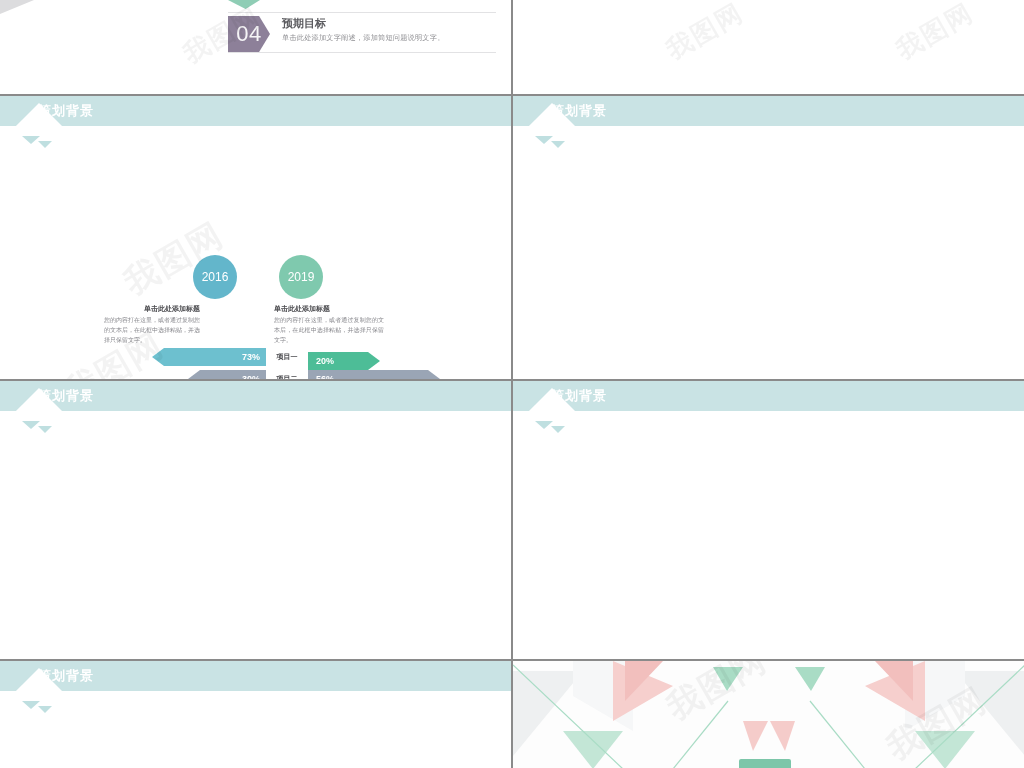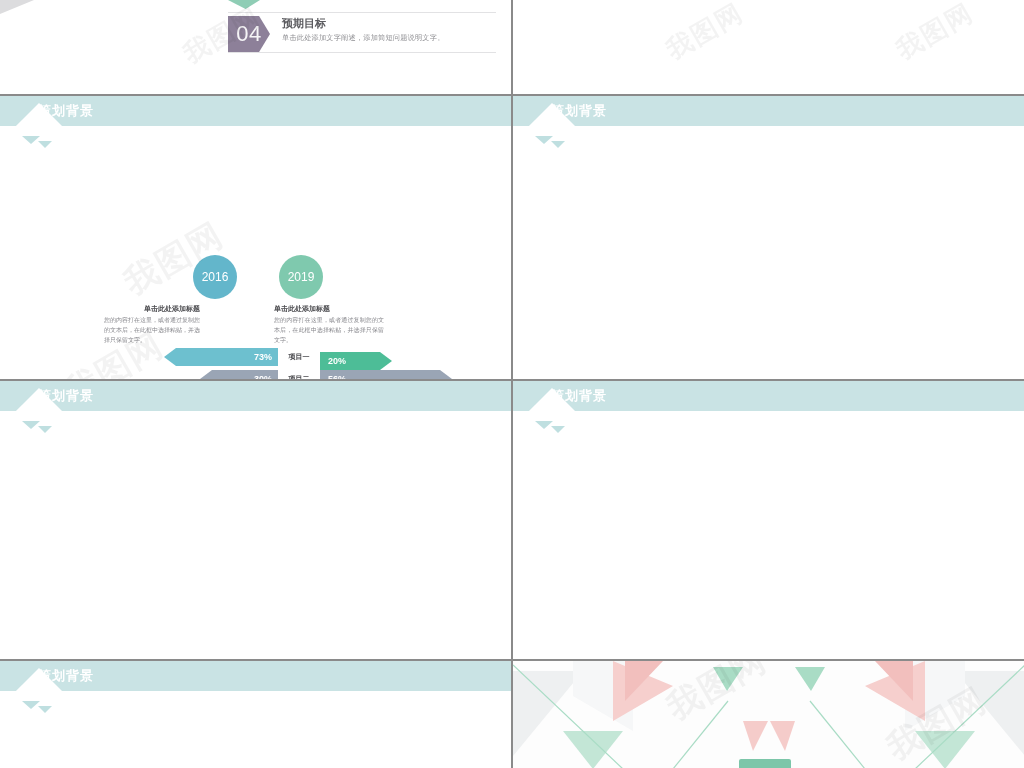--- a/index.html
+++ b/index.html
@@ -48,21 +48,21 @@
          transform:rotate(-30deg);pointer-events:none;letter-spacing:2px;}
 
   
   .circ{position:absolute;width:44px;height:44px;border-radius:50%;
         display:flex;align-items:center;justify-content:center;
         color:#fff;font-size:12px;}
   .c2016{left:193px;top:159px;background:#63b6cb;}
   .c2017{left:279px;top:159px;background:#7fc9ae;}
   .coltitle{position:absolute;font-size:7px;font-weight:bold;color:#4b4b4f;}
   .colbody{position:absolute;font-size:6px;line-height:1.65;color:#86868b;width:86px;}
-  .bars{position:absolute;left:120px;top:252px;width:360px;}
+  .bars{position:absolute;left:108px;top:252px;width:360px;}
   .brow{display:flex;align-items:center;height:18px;margin-bottom:4px;}
   .bL{position:relative;height:18px;display:flex;align-items:center;justify-content:flex-end;
       color:#fff;font-size:9px;font-weight:bold;padding-right:6px;box-sizing:border-box;}
   .bMid{width:42px;text-align:center;font-size:7px;font-weight:bold;color:#4b4b4f;}
   .bR{position:relative;height:18px;display:flex;align-items:center;
       color:#fff;font-size:9px;font-weight:bold;padding-left:8px;box-sizing:border-box;}
   .teal{background:#6dc0cf;} .gray{background:#9aa5b5;}
   .grn{background:#4dbd97;margin-top:8px;} .grn2{background:#9aa5b5;}
   .arrowL{clip-path:polygon(100% 0,100% 100%,12px 100%,0 50%,12px 0);}
   .arrowR{clip-path:polygon(0 0,calc(100% - 12px) 0,100% 50%,calc(100% - 12px) 100%,0 100%);}

